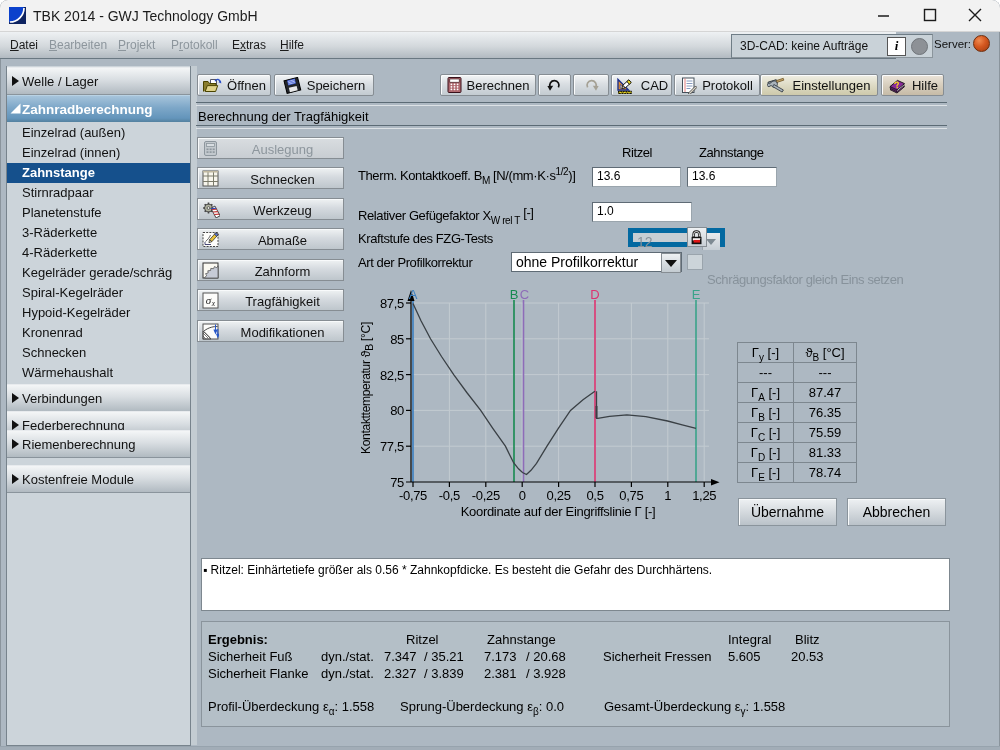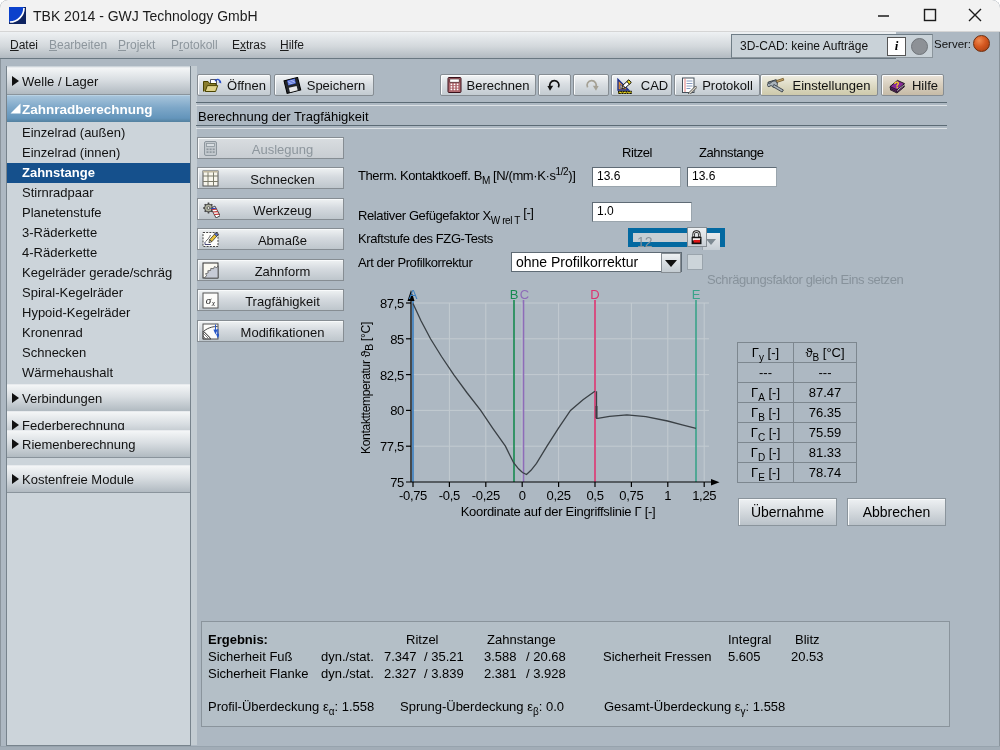--- a/index.html
+++ b/index.html
@@ -466,32 +466,35 @@
       <tr>
             <td>Γ<sub>E</sub> [-]</td>
             <td>78.74</td>
           </tr>
     </tbody>
       </table>
   </div>
   <div class="abs dbtn" style="left:738px;width:99px;">Übernahme</div>
   <div class="abs dbtn" style="left:847px;width:99px;">Abbrechen</div>
 
+  <div class="abs" id="warnbox">
+    <div class="abs" style="left:1px;top:4px;">▪ Ritzel: Einhärtetiefe größer als 0.56 * Zahnkopfdicke. Es besteht die Gefahr des Durchhärtens.</div>
+  </div>
 
   <div class="abs" id="resultbox">
     <div class="rtxt" style="left:6px;top:10px;font-weight:bold;">Ergebnis:</div>
     <div class="rtxt" style="left:204px;top:10px;">Ritzel</div>
     <div class="rtxt" style="left:285px;top:10px;">Zahnstange</div>
     <div class="rtxt" style="left:526px;top:10px;">Integral</div>
     <div class="rtxt" style="left:593px;top:10px;">Blitz</div>
     <div class="rtxt" style="left:6px;top:27px;">Sicherheit Fuß</div>
     <div class="rtxt" style="left:119px;top:27px;">dyn./stat.</div>
     <div class="rtxt" style="left:182px;top:27px;">7.347</div>
     <div class="rtxt" style="left:222px;top:27px;">/ 35.21</div>
-    <div class="rtxt" style="left:282px;top:27px;">3.588</div>
+    <div class="rtxt" style="left:282px;top:27px;">7.173</div>
     <div class="rtxt" style="left:324px;top:27px;">/ 20.68</div>
     <div class="rtxt" style="left:401px;top:27px;">Sicherheit Fressen</div>
     <div class="rtxt" style="left:526px;top:27px;">5.605</div>
     <div class="rtxt" style="left:589px;top:27px;">20.53</div>
     <div class="rtxt" style="left:6px;top:44px;">Sicherheit Flanke</div>
     <div class="rtxt" style="left:119px;top:44px;">dyn./stat.</div>
     <div class="rtxt" style="left:182px;top:44px;text-align:center;">2.327</div>
     <div class="rtxt" style="left:222px;top:44px;">/ 3.839</div>
     <div class="rtxt" style="left:282px;top:44px;">2.381</div>
     <div class="rtxt" style="left:324px;top:44px;">/ 3.928</div>

